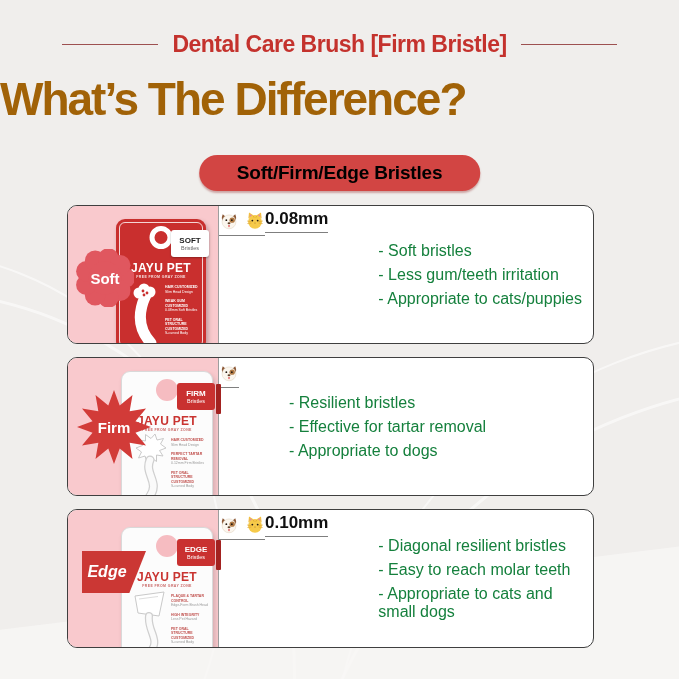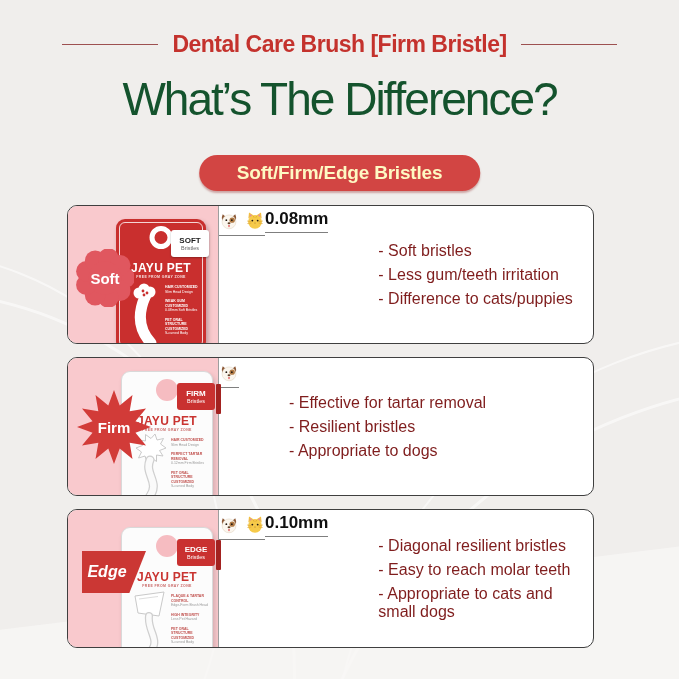--- a/index.html
+++ b/index.html
@@ -12,37 +12,37 @@
   .sw3{width:900px;height:900px;left:330px;top:330px;}
   .sw4{width:1040px;height:1040px;left:290px;top:380px;border-width:3px;}
   .band{position:absolute;left:-60px;width:800px;bottom:-150px;height:240px;background:#f7f6f5;
         transform:rotate(-7deg);opacity:.8;pointer-events:none;}
 
   
   .topline{position:absolute;top:31px;left:0;width:100%;display:flex;align-items:center;
            justify-content:center;gap:14px;}
   .topline .hline{width:96px;height:1px;background:#9d5050;}
   .topline .txt{font-size:23px;font-weight:bold;color:#c4322d;letter-spacing:-0.5px;}
-  h1.heading{position:absolute;top:72px;left:0;width:100%;margin:0;text-align:center;
-             font-size:46px;font-weight:400;color:#14532d;letter-spacing:-2px;}
+  h1.heading{position:absolute;top:72px;left:0;width:100%;margin:0;text-align:left;
+             font-size:46px;font-weight:700;color:#a16207;letter-spacing:-2px;}
   .pill{position:absolute;top:155px;left:50%;transform:translateX(-50%);
-        background:#d24543;color:#fef9c3;font-weight:800;font-size:19px;letter-spacing:-0.2px;
+        background:#d24543;color:#000000;font-weight:800;font-size:19px;letter-spacing:-0.2px;
         padding:7px 38px;border-radius:18px;box-shadow:0 2px 2px rgba(140,30,28,.35);white-space:nowrap;}
 
   
   .cards{position:absolute;top:205px;left:67px;width:527px;}
   .card{position:relative;height:137px;margin-bottom:13px;background:#fff;
         border:1px solid #3f3f3f;border-radius:10px;display:flex;overflow:hidden;}
   .panel{width:150px;flex:none;background:#f9c9cd;border-right:1px solid #9e9e9e;position:relative;}
   .info{flex:1;display:flex;flex-direction:row;}
   .row{border-bottom:1px solid #7f7f7f;display:flex;align-items:center;justify-content:center;}
   .pets{height:29px;gap:6px;}
   .mm{height:26px;font-size:17px;font-weight:bold;color:#101010;}
   .bullets{flex:1;display:flex;flex-direction:column;justify-content:center;gap:6px;
-           padding-left:50px;font-size:16px;color:#7f1d1d;}
+           padding-left:50px;font-size:16px;color:#15803d;}
 
   
   .pkg{position:absolute;border-radius:9px;z-index:1;}
   .pkg.red{left:48px;top:13px;width:90px;height:131px;background:#c92f2e;
            box-shadow:2px 3px 5px rgba(0,0,0,.25);}
   .pkg.red::before{content:"";position:absolute;inset:3px;border:1px solid rgba(255,255,255,.8);
            border-radius:6px;}
   .pkg.white{left:53px;top:13px;width:90px;height:131px;background:#fcfcfc;
            border:1px solid #d9d9d9;box-shadow:2px 3px 5px rgba(0,0,0,.15);}
   .card-edge .pkg.white{top:17px;}
@@ -180,21 +180,21 @@
             <circle cx="8.8" cy="11.5" r="1.1" fill="#231a12"></circle>
             <circle cx="15.2" cy="11.5" r="1.1" fill="#231a12"></circle>
             <path d="M11.2 14.2 h1.6 l-0.8 1 z" fill="#8a5a1e"></path>
             <path d="M2.5 12 l5 0.8 M2.8 15 l4.8 -0.5 M21.5 12 l-5 0.8 M21.2 15 l-4.8 -0.5" stroke="#d99e2b" stroke-width="0.7"></path>
           </svg>
         </div>
         <div class="row mm">0.08mm</div>
         <div class="bullets">
           <div class="bullet">- Soft bristles</div>
           <div class="bullet">- Less gum/teeth irritation</div>
-          <div class="bullet">- Difference to cats/puppies</div>
+          <div class="bullet">- Appropriate to cats/puppies</div>
         </div>
       </div>
     </section>
 
     <section class="card card-firm">
       <div class="panel">
         <div class="badge star">
           <svg viewBox="0 0 70 70">
             <polygon fill="#d23b38" points="70,35 55.3,40.4 65.3,52.5 49.8,49.8 52.5,65.3 40.4,55.3 35,70 29.6,55.3 17.5,65.3 20.2,49.8 4.7,52.5 14.7,40.4 0,35 14.7,29.6 4.7,17.5 20.2,20.2 17.5,4.7 29.6,14.7 35,0 40.4,14.7 52.5,4.7 49.8,20.2 65.3,17.5 55.3,29.6"></polygon>
           </svg>
@@ -227,22 +227,22 @@
             <path d="M19.5 4 Q22 10 18.5 13 L14.5 8 Z" fill="#8d5a38"></path>
             <circle cx="12" cy="13" r="8.3" fill="#fbf6ee" stroke="#d9c7ae" stroke-width="0.5"></circle>
             <circle cx="15.8" cy="11" r="3.2" fill="#b07a45"></circle>
             <circle cx="8.8" cy="11" r="1.1" fill="#231a12"></circle>
             <circle cx="15.4" cy="11" r="1.1" fill="#231a12"></circle>
             <ellipse cx="12" cy="14.8" rx="1.7" ry="1.2" fill="#5f4129"></ellipse>
             <path d="M10.8 16.8 h2.4 v1.5 a1.2 1.2 0 0 1 -2.4 0 z" fill="#e98787"></path>
           </svg>
         </div>
         <div class="bullets">
+          <div class="bullet">- Resilient bristles</div>
           <div class="bullet">- Effective for tartar removal</div>
-          <div class="bullet">- Resilient bristles</div>
           <div class="bullet">- Appropriate to dogs</div>
         </div>
       </div>
     </section>
 
     <section class="card card-edge">
       <div class="panel">
         <div class="badge edgeflag">
           <span class="badge-label">Edge</span>
         </div>

